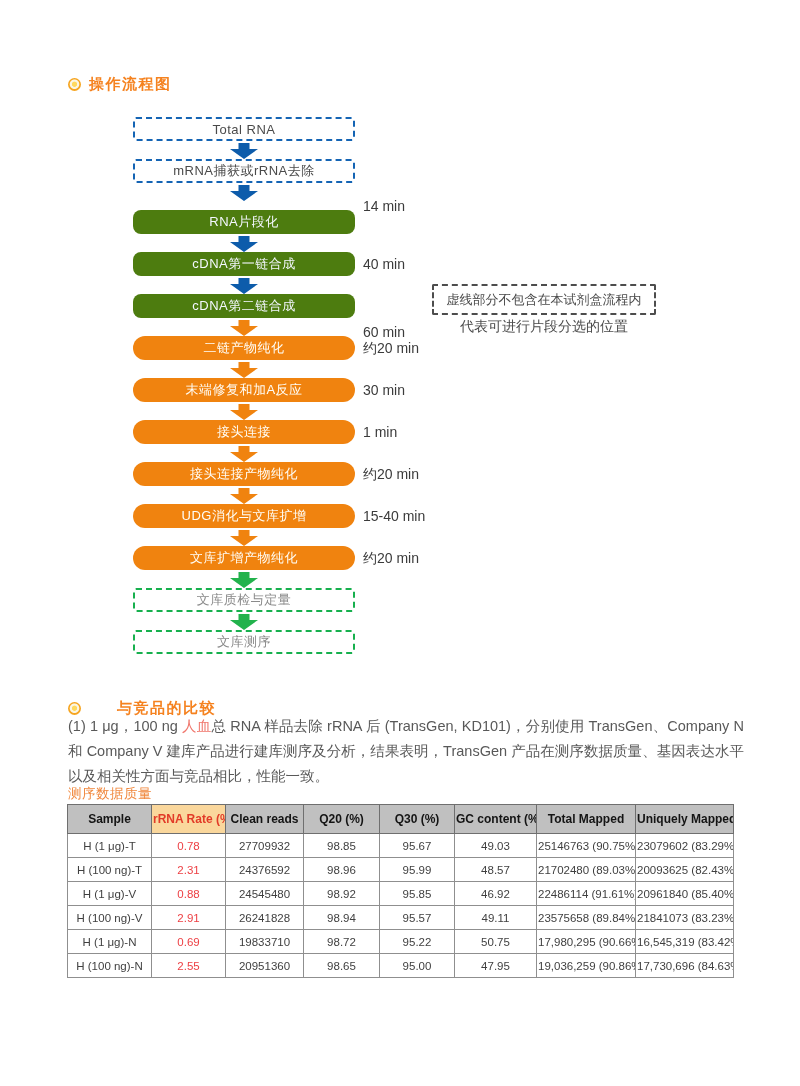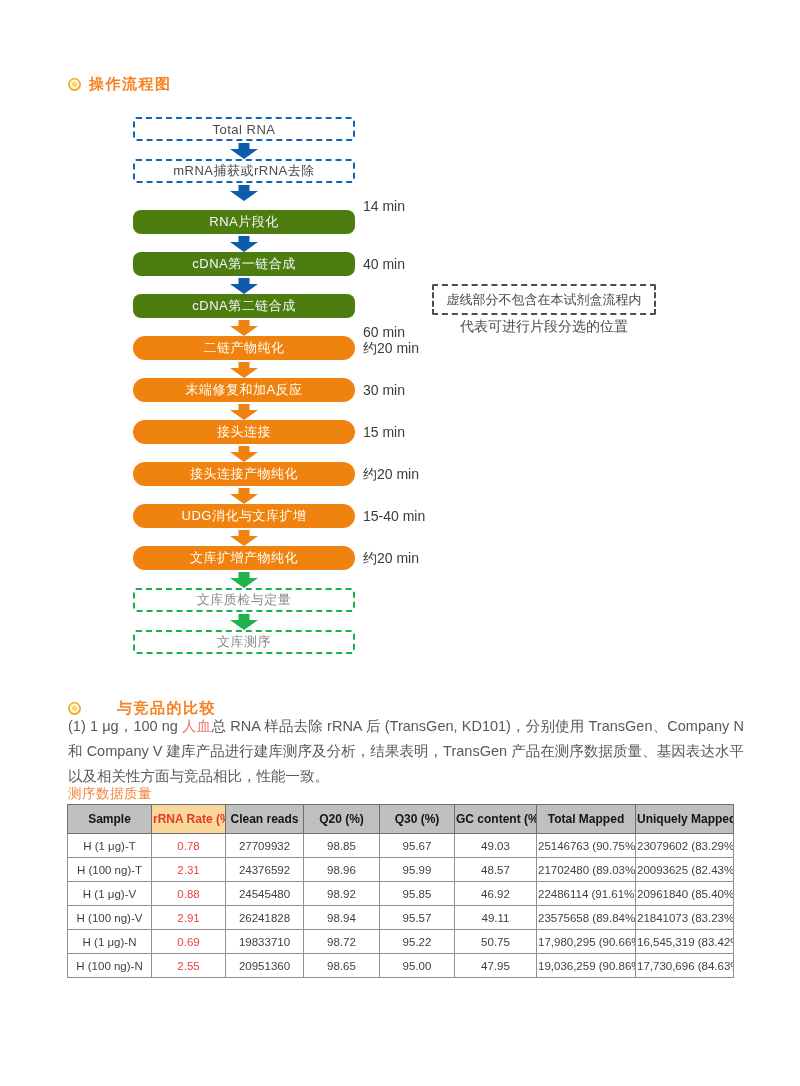--- a/index.html
+++ b/index.html
@@ -94,21 +94,21 @@
       <div class="flow-time" style="top: 340px;">约20 min</div>
       <svg width="28" height="16" class="flow-arrow" style="top: 362px;">
         <polygon points="8.5,0 19.5,0 19.5,6 28,6 14,16 0,6 8.5,6" fill="#f0830f"></polygon>
       </svg>
       <div class="flow-box solid-orange" style="top: 378px;">末端修复和加A反应</div>
       <div class="flow-time" style="top: 382px;">30 min</div>
       <svg width="28" height="16" class="flow-arrow" style="top: 404px;">
         <polygon points="8.5,0 19.5,0 19.5,6 28,6 14,16 0,6 8.5,6" fill="#f0830f"></polygon>
       </svg>
       <div class="flow-box solid-orange" style="top: 420px;">接头连接</div>
-      <div class="flow-time" style="top: 424px;">15 min</div>
+      <div class="flow-time" style="top: 424px;">1 min</div>
       <svg width="28" height="16" class="flow-arrow" style="top: 446px;">
         <polygon points="8.5,0 19.5,0 19.5,6 28,6 14,16 0,6 8.5,6" fill="#f0830f"></polygon>
       </svg>
       <div class="flow-box solid-orange" style="top: 462px;">接头连接产物纯化</div>
       <div class="flow-time" style="top: 466px;">约20 min</div>
       <svg width="28" height="16" class="flow-arrow" style="top: 488px;">
         <polygon points="8.5,0 19.5,0 19.5,6 28,6 14,16 0,6 8.5,6" fill="#f0830f"></polygon>
       </svg>
       <div class="flow-box solid-orange" style="top: 504px;">UDG消化与文库扩增</div>
       <div class="flow-time" style="top: 508px;">15-40 min</div>

